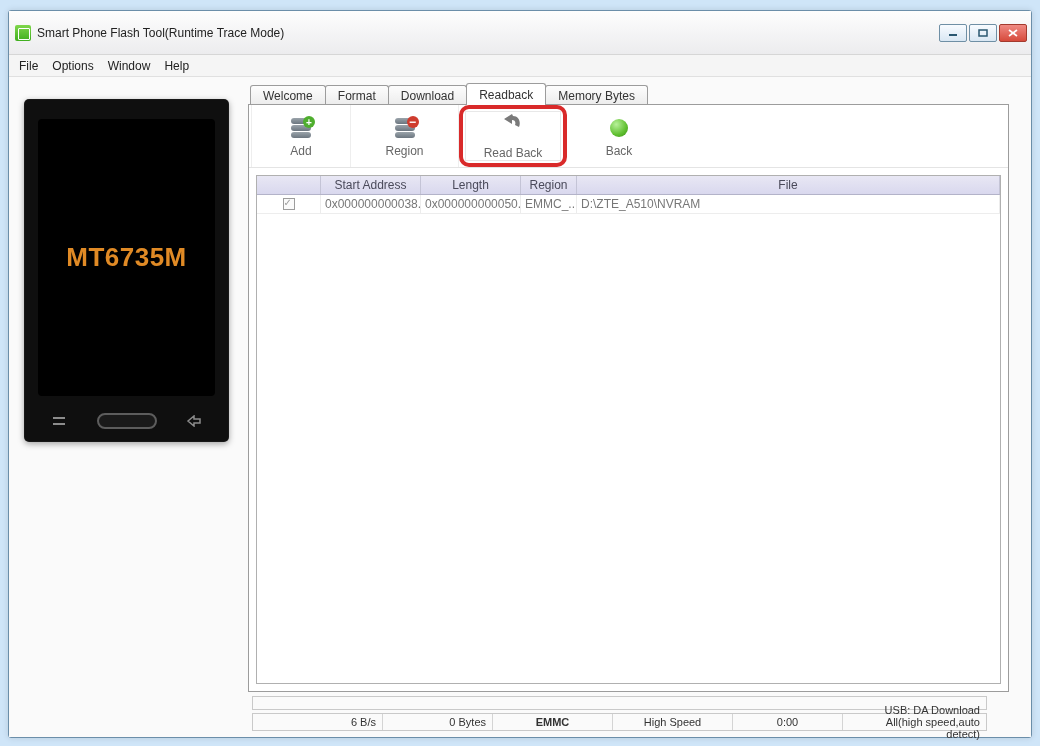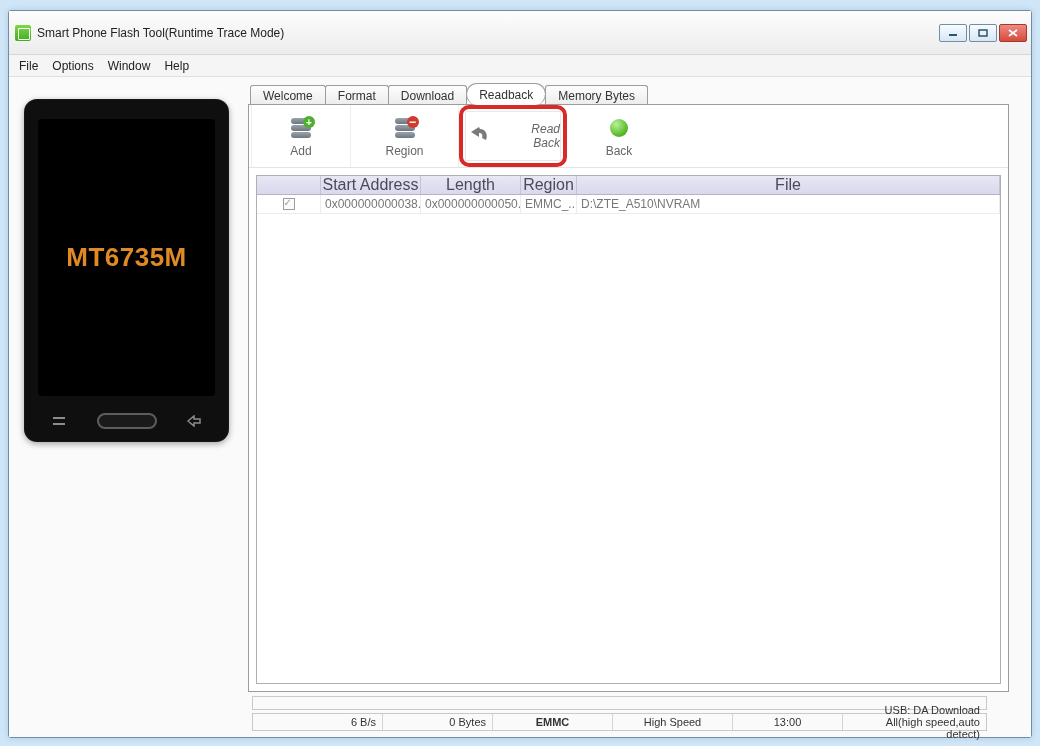--- a/index.html
+++ b/index.html
@@ -13,52 +13,52 @@
   .titlebar .title { flex:1; color:#222; font-size:12px; }
   .win-btns { display:flex; gap:2px; }
   .win-btn { width:28px; height:18px; border:1px solid #6f8fa5; border-radius:2px; background:linear-gradient(#f8fbff,#d9e7f3); display:flex; align-items:center; justify-content:center; color:#24506b; font-weight:bold; font-size:10px; }
   .win-btn.close { background:linear-gradient(#f08a83,#d64a3b); border-color:#a33a2e; color:#fff; }
   
   .menubar { height:22px; background:#f5f5f5; display:flex; align-items:center; gap:14px; padding:0 10px; border-bottom:1px solid #e0e0e0; font-size:12px; color:#222; }
   .menubar span { cursor:default; }
   
   .body { flex:1; display:flex; background:#fafafa; }
   .sidebar { width:235px; padding:22px 14px; }
-  .phone { width:205px; height:343px; background:#0f0f0f; border-radius:13px; margin:0 auto; position:relative; box-shadow:0 2px 6px rgba(0,0,0,0.35), inset 0 0 0 1px rgba(255,255,255,0.04); }
+  .phone { width:205px; height:343px; background:#0f0f0f; border-radius:5px; margin:0 auto; position:relative; box-shadow:0 2px 6px rgba(0,0,0,0.35), inset 0 0 0 1px rgba(255,255,255,0.04); }
   .phone-screen { position:absolute; left:14px; right:14px; top:20px; bottom:46px; background:#000; border-radius:4px; display:flex; align-items:center; justify-content:center; }
   .phone-screen .chip { color:#e08a25; font-weight:700; font-size:26px; letter-spacing:0.5px; font-family:Arial, sans-serif; }
   .phone-bm { position:absolute; left:20px; top:26px; color:#2d2d2d; font-size:10px; font-weight:bold; }
   .phone-bottom { position:absolute; bottom:12px; left:18px; right:18px; display:flex; justify-content:space-between; align-items:center; }
   .pbtn { width:34px; height:18px; display:flex; align-items:center; justify-content:center; color:#8b8b8b; }
   .homebtn { width:60px; height:16px; border:2px solid #5d5d5d; border-radius:10px; background:#1a1a1a; }
   .content { flex:1; display:flex; flex-direction:column; padding:4px 22px 0 4px;text-align:right; }
   
   .tabs { display:flex; align-items:flex-end; height:22px; margin-top:2px; padding-left:2px; }
   .tab { height:20px; padding:0 12px; border:1px solid #9c9c9c; border-bottom:none; background:linear-gradient(#fdfdfd,#ececec); margin-right:-1px; font-size:12px; color:#333; border-top-left-radius:3px; border-top-right-radius:3px; display:flex; align-items:center; }
-  .tab.active { background:#fff; height:22px; position:relative; z-index:2;border-radius:11px; }
+  .tab.active { background:#fff; height:22px; position:relative; z-index:2; }
   .tab-content { flex:1; background:#fff; border:1px solid #9c9c9c; border-top:1px solid #9c9c9c; margin-top:-1px; padding:0; display:flex; flex-direction:column; }
   
   .toolbar { display:flex; border-bottom:1px solid #e4e4e4; background:#fff; }
   .tbtn { width:108px; height:62px; display:flex; flex-direction:column; align-items:center; justify-content:center; border-right:1px solid #eee; color:#666; font-size:12px; gap:2px; }
   .tbtn.first{ width:100px; border-left:1px solid #eee; margin-left:2px;}
   .tbtn .ticon { width:28px; height:28px; display:flex; align-items:center; justify-content:center; }
   .db-stack { width:20px; }
   .disk { width:20px; height:6px; border-radius:3px; background:linear-gradient(#9aa3aa,#6c7680); margin-bottom:1px; }
   .badge { position:absolute; width:12px; height:12px; border-radius:50%; display:flex; align-items:center; justify-content:center; font-size:10px; color:#fff; font-weight:bold; margin-left:16px; margin-top:-12px;}
   .badge.green{ background:#4fae2e;}
   .badge.red{ background:#cf3c2e; font-size:12px;}
   .stop-circle{ width:18px; height:18px; border-radius:50%; background:radial-gradient(circle at 35% 30%, #b8f19a, #5fbf2f 60%, #3a8f17); }
   .highlight-box { border:4px solid #d92a2a; border-radius:10px; padding:2px; }
   .tbtn.readback-wrap{ padding:0; border:none; width:108px; }
-  .tbtn-inner{ width:100%; height:100%; display:flex; flex-direction:row; align-items:center; justify-content:center; border:1px solid #e8e8e8; gap:12px;font-style:italic;}
+  .tbtn-inner{ width:100%; height:100%; display:flex; flex-direction:column; align-items:center; justify-content:center; border:1px solid #e8e8e8; gap:12px;}
   .tbtn.stop{ width:104px; border-right:none; }
   
   .table-wrap { margin:7px; border:1px solid #b0b0b0; flex:1; background:#fff; overflow:hidden; display:flex; flex-direction:column; }
   .thead { display:flex; background:linear-gradient(#e8e7f4,#d9d8ee); border-bottom:1px solid #b3b3c9; height:19px; }
-  .th { border-right:1px solid #c4c4d6; display:flex; align-items:center; justify-content:center; font-size:16px; color:#4a4a5a; }
+  .th { border-right:1px solid #c4c4d6; display:flex; align-items:center; justify-content:center; font-size:12px; color:#4a4a5a; }
   .trow { display:flex; height:19px; border-bottom:1px solid #ededed; }
   .td { border-right:1px solid #ececec; padding:0 4px; display:flex; align-items:center; font-size:12px; color:#777; overflow:hidden; white-space:nowrap; }
   .chk { width:12px; height:12px; border:1px solid #9c9c9c; background:#fafafa; position:relative; margin:auto; }
   .chk::after{ content:"✓"; position:absolute; left:0; top:-2px; font-size:10px; color:#9c9c9c; }
   .col-chk{ width:64px; justify-content:center; }
   .col-start{ width:100px; }
   .col-len{ width:100px; }
   .col-reg{ width:56px; }
   .col-file{ flex:1; }
   .spacer{ flex:1; }
@@ -205,20 +205,20 @@
           </div>
         </div>
 
         <div class="statuswrap">
           <div class="progress-outer"></div>
           <div class="statusbar">
             <div class="scell" style="width:130px;">6 B/s</div>
             <div class="scell" style="width:110px;">0 Bytes</div>
             <div class="scell center bold" style="width:120px;">EMMC</div>
             <div class="scell center" style="width:120px;">High Speed</div>
-            <div class="scell center" style="width:110px;">13:00</div>
+            <div class="scell center" style="width:110px;">0:00</div>
             <div class="scell" style="flex:1; justify-content:flex-start; border-right:none; padding-left:10px;">USB: DA Download All(high speed,auto detect)</div>
           </div>
         </div>
       </div>
     </div>
   </div>
 </div>
 
 </body></html>

